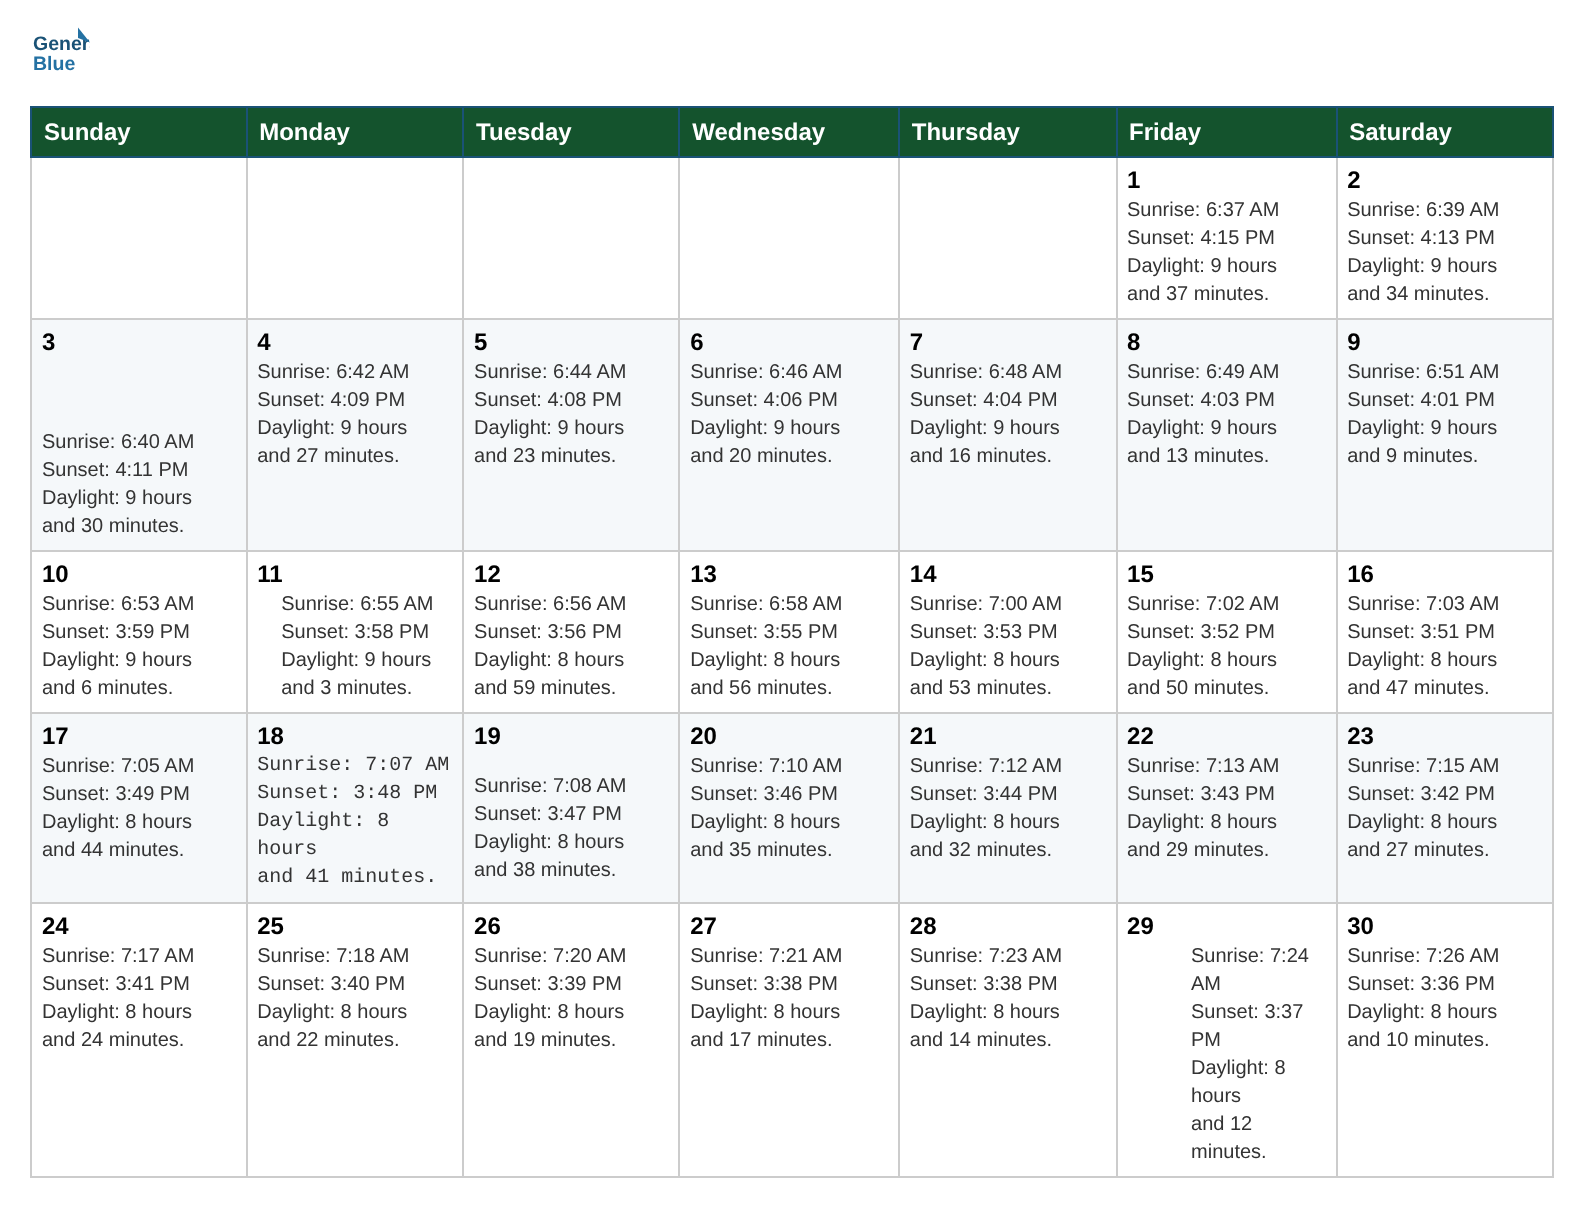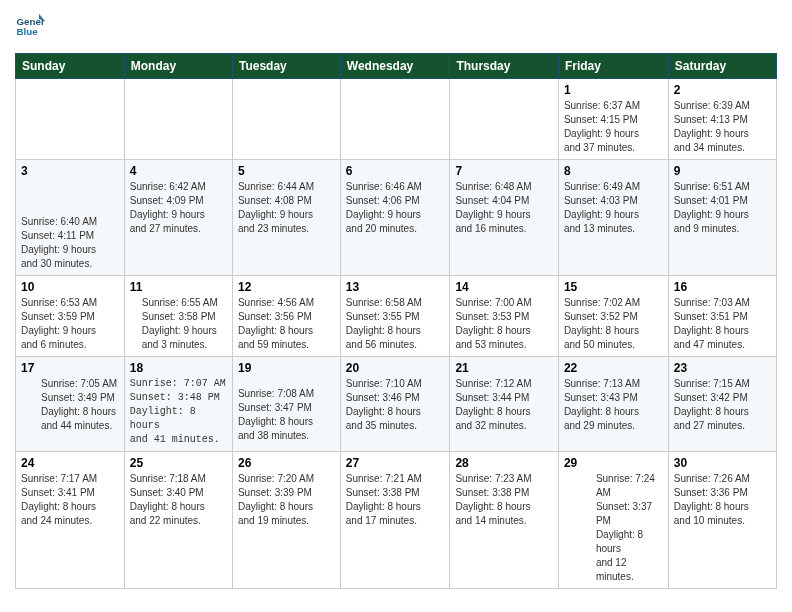--- a/index.html
+++ b/index.html
@@ -199,21 +199,21 @@
         </td>
         <td>
           <span class="day-number">11</span>
           <div class="day-info" style="white-space: pre-line; margin-left: 12px;">Sunrise: 6:55 AM
 Sunset: 3:58 PM
 Daylight: 9 hours
 and 3 minutes.</div>
         </td>
         <td>
           <span class="day-number">12</span>
-          <div class="day-info" style="white-space: pre-line;">Sunrise: 4:56 AM
+          <div class="day-info" style="white-space: pre-line;">Sunrise: 6:56 AM
 Sunset: 3:56 PM
 Daylight: 8 hours
 and 59 minutes.</div>
         </td>
         <td>
           <span class="day-number">13</span>
           <div class="day-info" style="white-space: pre-line;">Sunrise: 6:58 AM
 Sunset: 3:55 PM
 Daylight: 8 hours
 and 56 minutes.</div>
@@ -236,21 +236,21 @@
           <span class="day-number">16</span>
           <div class="day-info" style="white-space: pre-line;">Sunrise: 7:03 AM
 Sunset: 3:51 PM
 Daylight: 8 hours
 and 47 minutes.</div>
         </td>
       </tr>
       <tr>
         <td>
           <span class="day-number">17</span>
-          <div class="day-info" style="white-space: pre-line; margin-left: 20px;">Sunrise: 7:05 AM
+          <div class="day-info" style="white-space: pre-line;">Sunrise: 7:05 AM
 Sunset: 3:49 PM
 Daylight: 8 hours
 and 44 minutes.</div>
         </td>
         <td>
           <span class="day-number">18</span>
           <div class="day-info" style="white-space: pre-line; font-family: Liberation Mono, monospace;">Sunrise: 7:07 AM
 Sunset: 3:48 PM
 Daylight: 8 hours
 and 41 minutes.</div>

